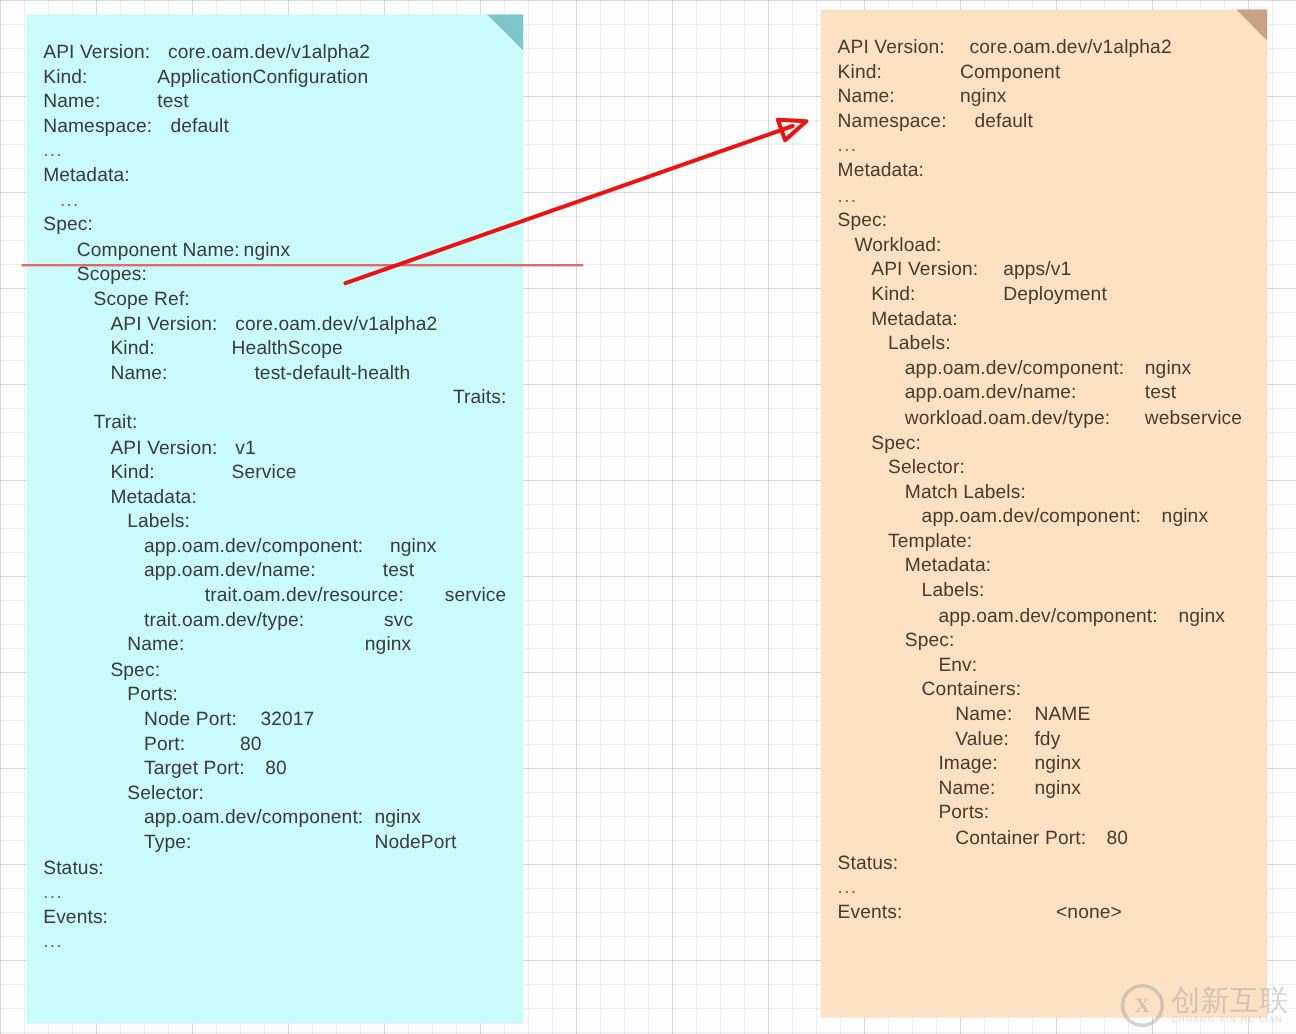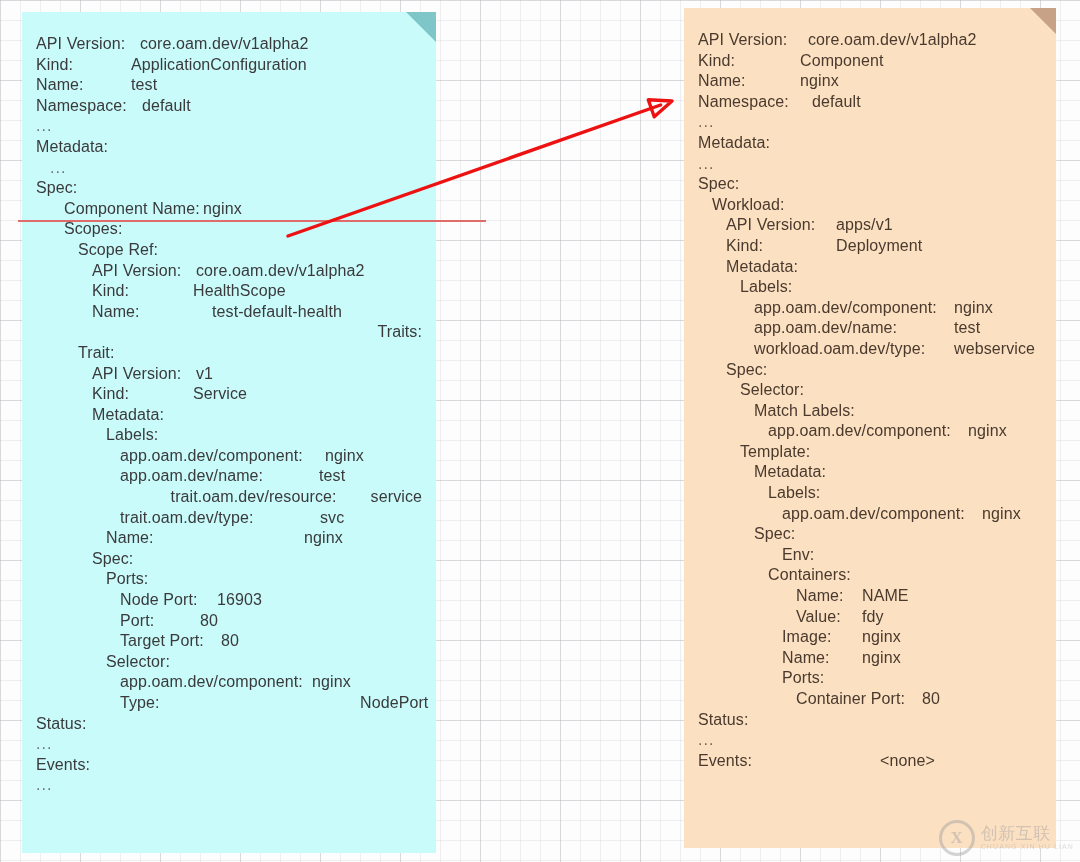--- a/index.html
+++ b/index.html
@@ -136,21 +136,21 @@
     align-items: center;
     justify-content: center;
     font-family: "Liberation Serif", serif;
   }
   #watermark .wm-text {
     display: flex;
     flex-direction: column;
     line-height: 1.05;
   }
   #watermark .wm-cn {
-    font-size: 17px;
+    font-size: 24px;
     color: #9b9b9e;
     letter-spacing: 0.5px;
     font-family: "DejaVu Sans", sans-serif;
   }
   #watermark .wm-py {
     font-size: 7px;
     color: #acacaf;
     letter-spacing: 1.1px;
   }
 </style>
@@ -182,26 +182,26 @@
         <div class="line" style="padding-left: 56px;"><span class="k" style="min-width: 101px;">Kind:</span><span class="v">Service</span></div>
         <div class="line" style="padding-left: 56px;"><span class="k">Metadata:</span></div>
         <div class="line" style="padding-left: 70px;"><span class="k">Labels:</span></div>
         <div class="line" style="padding-left: 84px;"><span class="k" style="min-width: 205px;">app.oam.dev/component:</span><span class="v">nginx</span></div>
         <div class="line" style="padding-left: 84px;"><span class="k" style="min-width: 199px;">app.oam.dev/name:</span><span class="v">test</span></div>
         <div class="line" style="padding-left: 84px; justify-content: flex-end;"><span class="k" style="min-width: 200px;">trait.oam.dev/resource:</span><span class="v">service</span></div>
         <div class="line" style="padding-left: 84px;"><span class="k" style="min-width: 200px;">trait.oam.dev/type:</span><span class="v">svc</span></div>
         <div class="line" style="padding-left: 70px;"><span class="k" style="min-width: 198px;">Name:</span><span class="v">nginx</span></div>
         <div class="line" style="padding-left: 56px;"><span class="k">Spec:</span></div>
         <div class="line" style="padding-left: 70px;"><span class="k">Ports:</span></div>
-        <div class="line" style="padding-left: 84px;"><span class="k" style="min-width: 97px;">Node Port:</span><span class="v">16903</span></div>
+        <div class="line" style="padding-left: 84px;"><span class="k" style="min-width: 97px;">Node Port:</span><span class="v">32017</span></div>
         <div class="line" style="padding-left: 84px;"><span class="k" style="min-width: 80px;">Port:</span><span class="v">80</span></div>
         <div class="line" style="padding-left: 84px;"><span class="k" style="min-width: 101px;">Target Port:</span><span class="v">80</span></div>
         <div class="line" style="padding-left: 70px;"><span class="k">Selector:</span></div>
         <div class="line" style="padding-left: 84px;"><span class="k" style="min-width: 192px;">app.oam.dev/component:</span><span class="v">nginx</span></div>
-        <div class="line" style="padding-left: 84px; gap: 48px;"><span class="k" style="min-width: 192px;">Type:</span><span class="v">NodePort</span></div>
+        <div class="line" style="padding-left: 84px;"><span class="k" style="min-width: 192px;">Type:</span><span class="v">NodePort</span></div>
         <div class="line" style="padding-left: 0px;"><span class="k">Status:</span></div>
         <div class="dots" style="padding-left: 0px;">...</div>
         <div class="line" style="padding-left: 0px;"><span class="k">Events:</span></div>
         <div class="dots" style="padding-left: 0px;">...</div>
       </div>
   </div>
 
   <div class="note" id="note-right" style="background: rgb(251, 224, 194);">
     <div class="fold" style="border-top-color: rgb(200, 162, 135);"></div>
     <div class="note-body" id="right-lines">

